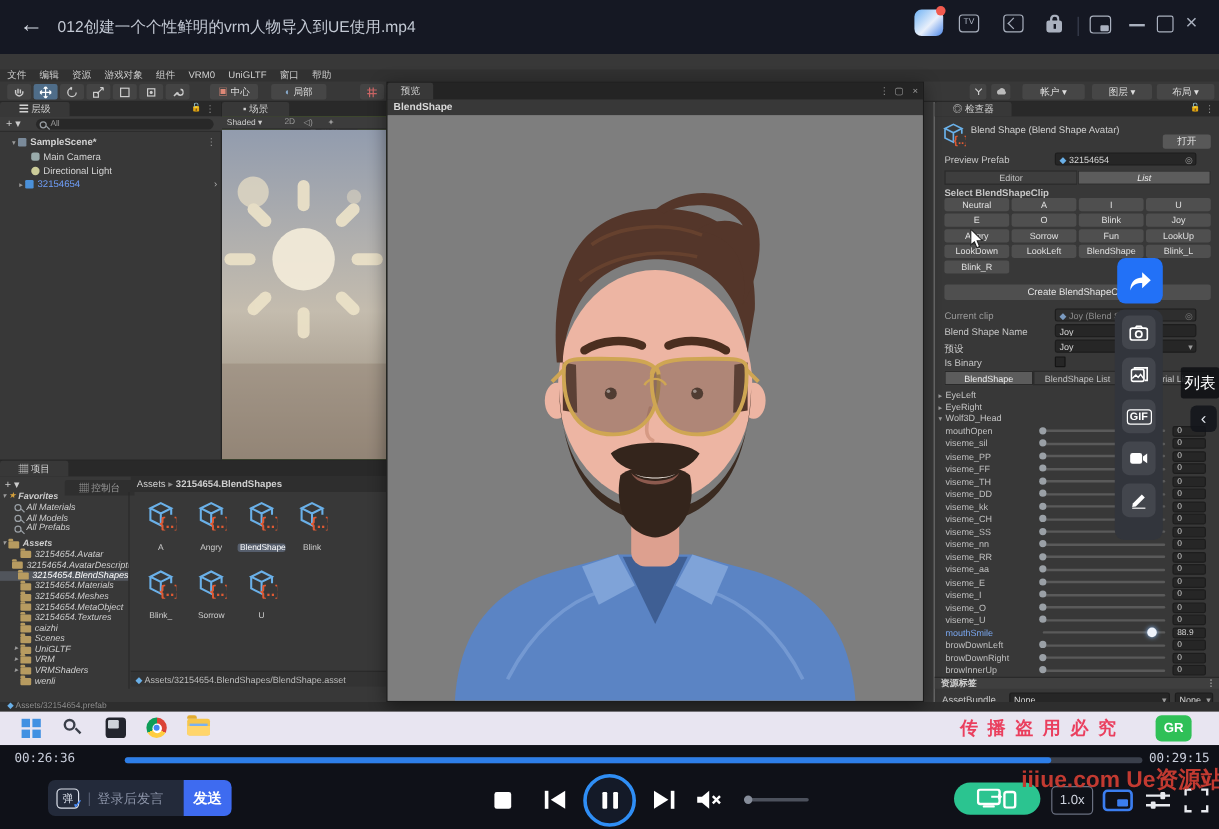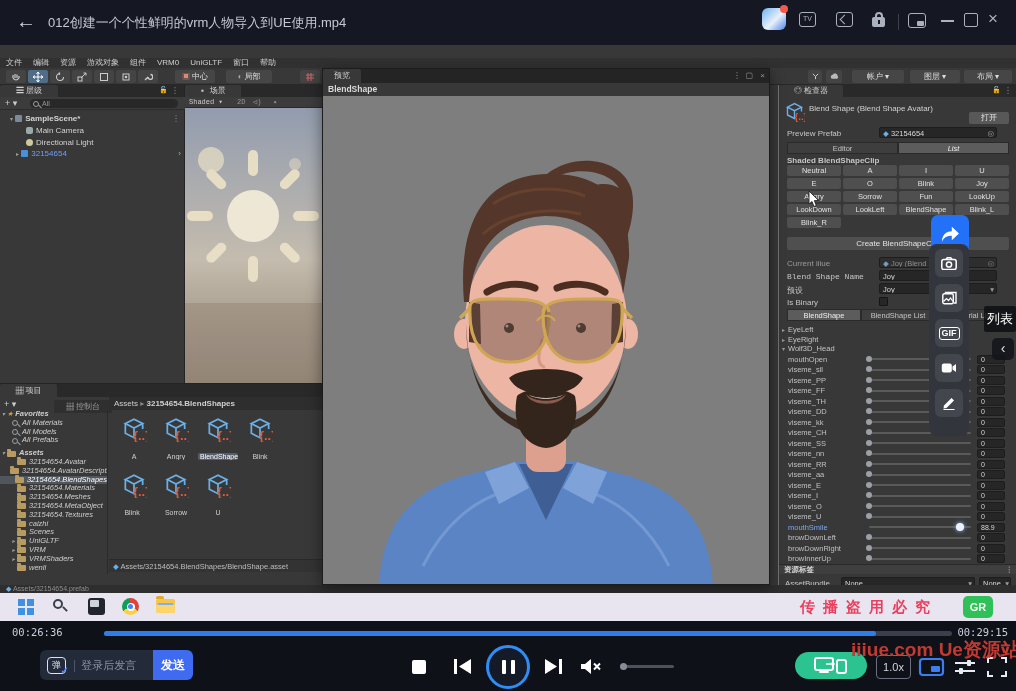--- a/index.html
+++ b/index.html
@@ -51,21 +51,21 @@
 
   
   .hier { position:absolute; left:0; top:0; width:185px; height:298px; background:#383838; border-right:1px solid #242424; }
   .searchrow { position:absolute; left:0; top:12px; width:185px; height:13px; background:#3c3c3c; border-bottom:1px solid #2c2c2c; }
   .searchbox { position:absolute; left:30px; top:2px; width:148px; height:9px; background:#282828; border-radius:5px; font-size:7px; color:#9a9a9a; line-height:9px; padding-left:12px; }
   .hrow { position:absolute; left:0; width:185px; height:11px; font-size:8px; line-height:11px; color:#d2d2d2; white-space:nowrap; }
   .hico { display:inline-block; width:7px; height:7px; border-radius:1px; background:#8a8a8a; margin:0 3px -1px 0; }
   .prefab-blue { color:#6f9ef8; }
 
   
-  .scene { position:absolute; left:185px; top:0; width:137px; height:298px; background:#4d7c0f;font-family:Liberation Mono, monospace; }
+  .scene { position:absolute; left:185px; top:0; width:137px; height:298px; background:#4d7c0f; }
   .scn-tool { position:absolute; left:0; top:12px; width:137px; height:11px; background:#3c3c3c; border-bottom:1px solid #2a2a2a; font-size:7px; color:#ccc; }
   .sky { position:absolute; left:0; top:23px; width:137px; height:275px; overflow:hidden; }
 
   
   .project { position:absolute; left:0; top:298px; width:322px; height:202px; background:#383838; border-top:1px solid #232323; }
   .proj-left { position:absolute; left:0; top:26px; width:108px; height:164px; border-right:1px solid #2a2a2a; overflow:hidden;font-style:italic; }
   .prow { height:8.8px; font-size:7.5px; line-height:8.8px; color:#cfcfcf; white-space:nowrap; display:flex; align-items:center; }
   .prow .tri { width:7px; text-align:center; color:#9a9a9a; font-size:6px; }
   .prow.sel { background:#51555c; color:#fff; }
   .fico { display:inline-block; width:9px; height:6px; background:#b79b60; border-radius:1px; position:relative; margin-right:3px; flex:none; }
@@ -101,21 +101,21 @@
   .srow { height:10.5px; display:flex; align-items:center; }
   .sname { width:90px; font-size:7.5px; color:#c0c0c0; padding-left:9px; white-space:nowrap; overflow:hidden; }
   .sname.hl { color:#7aa7f0; }
   .strack { position:relative; width:102px; height:2px; background:#5a5a5a; border-radius:1px; }
   .knob { position:absolute; top:-2.5px; width:6px; height:6px; border-radius:50%; background:#9aa0a6; transform:translateX(-50%); }
   .knob.big { width:8px; height:8px; top:-3.5px; background:#eef3fb; box-shadow:0 0 4px #8fc1ff; }
   .sval { margin-left:6px; width:28px; height:9px; background:#262626; border:1px solid #1d1d1d; border-radius:2px; font-size:7px; color:#d5d5d5; line-height:8px; padding-left:3px; }
 
   
   .cap-blue { position:absolute; left:931px; top:215px; width:38px; height:38px; background:#2271f7; border-radius:7px; z-index:20; display:flex; align-items:center; justify-content:center; }
-  .cap-bar { position:absolute; left:929px; top:244px; width:40px; height:192px; background:#32353c; border-radius:8px; z-index:20; padding-top:5px; }
+  .cap-bar { position:absolute; left:929px; top:258px; width:40px; height:192px; background:#32353c; border-radius:8px; z-index:20; padding-top:5px; }
   .cap-btn { width:28px; height:28px; background:#43464d; border-radius:6px; margin:0 auto 7px auto; display:flex; align-items:center; justify-content:center; color:#fff; }
   .cap-gif { font-size:9px; font-weight:bold; letter-spacing:0; border:1.5px solid #fff; border-radius:3px; padding:1px 2px; line-height:9px; }
   .list-overlay { position:absolute; left:984px; top:306px; width:32px; height:26px; background:rgba(10,12,16,.78); color:#fff; font-size:13px; line-height:26px; text-align:center; z-index:21; border-radius:2px; }
   .list-chevron { position:absolute; left:992px; top:338px; width:22px; height:22px; background:rgba(18,20,26,.85); border-radius:5px; color:#e2e6ee; font-size:14px; line-height:20px; text-align:center; z-index:21; }
 
   .ctl-ico { position:absolute; color:#fff; }
   .vol-line { position:absolute; left:620px; top:20px; width:54px; height:3px; border-radius:2px; background:#4c515c; }
   .vol-line i { position:absolute; left:0; top:-2px; width:7px; height:7px; border-radius:50%; background:#868d9a; }
   .green-badge { position:absolute; left:795px; top:7px; width:72px; height:27px; background:#2bc490; border-radius:14px; display:flex; align-items:center; justify-content:center; }
 </style>
@@ -319,21 +319,21 @@
         <div class="ifield" style="left:100px; top:42px; width:118px;">
           <span style="color:#6ab0e8;">◆</span> <span>32154654</span>
           <span style="position:absolute;right:2px;color:#9a9a9a;">◎</span>
         </div>
 
         <div class="itabs" style="left:8px; top:57px; width:222px;">
           <div class="itab" style="width:111px;">Editor</div>
           <div class="itab on" style="width:111px;font-style:italic;">List</div>
         </div>
 
-        <span class="ilabel" style="left:8px; top:71px; font-weight:bold;">Shaded BlendShapeClip</span>
+        <span class="ilabel" style="left:8px; top:71px; font-weight:bold;">Select BlendShapeClip</span>
 
         <div class="clipgrid">
             <div class="clipbtn">Neutral</div>
             <div class="clipbtn">A</div>
             <div class="clipbtn">I</div>
             <div class="clipbtn">U</div>
             <div class="clipbtn">E</div>
             <div class="clipbtn">O</div>
             <div class="clipbtn">Blink</div>
             <div class="clipbtn">Joy</div>
@@ -342,26 +342,26 @@
             <div class="clipbtn">Fun</div>
             <div class="clipbtn">LookUp</div>
             <div class="clipbtn">LookDown</div>
             <div class="clipbtn">LookLeft</div>
             <div class="clipbtn">BlendShape</div>
             <div class="clipbtn">Blink_L</div>
             <div class="clipbtn">Blink_R</div>
           </div>
         <div class="createbtn">Create BlendShapeClip</div>
 
-        <span class="ilabel" style="left:8px; top:174px; color:#9a9a9a;">Current iiiue</span>
+        <span class="ilabel" style="left:8px; top:174px; color:#9a9a9a;">Current clip</span>
         <div class="ifield" style="left:100px; top:172px; width:118px; color:#8e8e8e; background:#2e2e2e;">
           <span style="color:#7a9ac0;">◆</span> <span>Joy (Blend Shape Clip)</span>
           <span style="position:absolute;right:2px;color:#777;">◎</span>
         </div>
-        <span class="ilabel" style="left:8px; top:187px;font-family:Liberation Mono, monospace;">Blend Shape Name</span>
+        <span class="ilabel" style="left:8px; top:187px;">Blend Shape Name</span>
         <div class="ifield" style="left:100px; top:185px; width:118px;">Joy</div>
         <span class="ilabel" style="left:8px; top:200px;">预设</span>
         <div class="ifield" style="left:100px; top:198px; width:118px;">
           <span>Joy</span>
           <span style="position:absolute;right:2px;color:#9a9a9a;">▾</span>
         </div>
         <span class="ilabel" style="left:8px; top:213px;">Is Binary</span>
         <div style="position:absolute;left:100px;top:212px;width:9px;height:9px;background:#262626;border:1px solid #151515;border-radius:1px;"></div>
 
         <div class="itabs" style="left:8px; top:224px; width:222px;">

